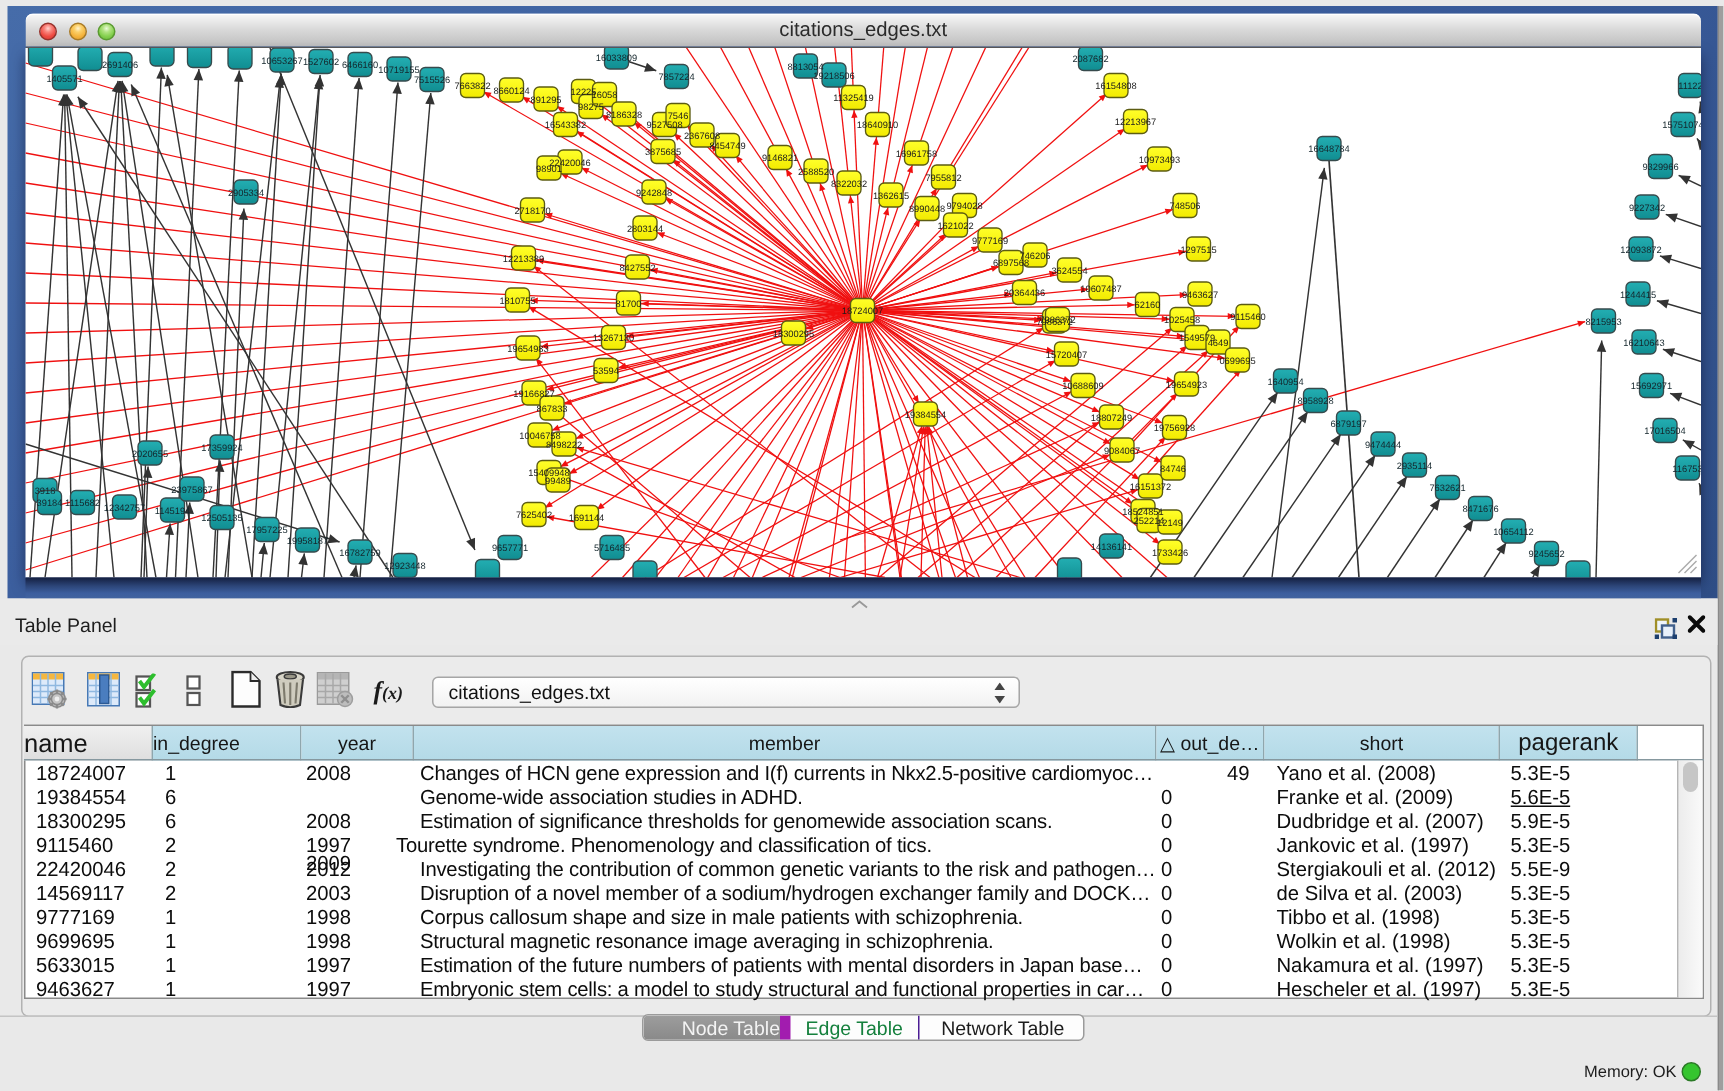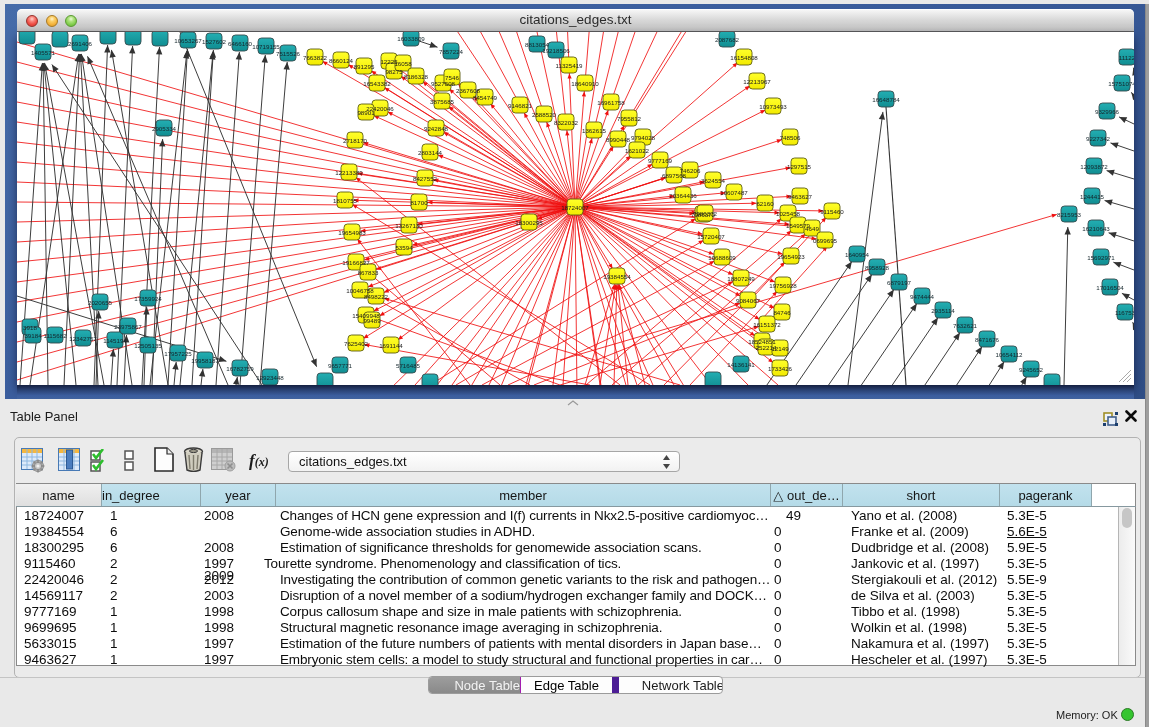--- a/index.html
+++ b/index.html
@@ -771,48 +771,48 @@
 </svg>
 <div style="position:absolute;left:249px;top:451px;font-family:'Liberation Serif',serif;font-style:italic;font-weight:bold;color:#1a1a1a;font-size:17px">f<span style="font-size:12px">(x)</span></div>
 <div style="position:absolute;left:288px;top:451px;width:392px;height:21px;background:linear-gradient(#ffffff,#f2f2f2);border:1px solid #a6a6a6;border-radius:4px">
   <div style="position:absolute;left:10px;top:2px;font-size:13px;color:#111">citations_edges.txt</div>
   <svg style="position:absolute;right:8px;top:3px" width="9" height="14">
       <path d="M4.5,0 L8,5 L1,5 Z" fill="#444"></path>
       <path d="M4.5,14 L8,9 L1,9 Z" fill="#444"></path>
     </svg>
 </div>
 <div id="table"></div>
-<div style="position:absolute;left:16px;top:484px;width:86px;height:23px;line-height:23px;text-align:center;background:linear-gradient(#f0f0f0,#dedede);border-right:1px solid #8fa6ad;box-sizing:border-box;font-size:13px;color:#161616">name</div>
+<div style="position:absolute;left:16px;top:484px;width:86px;height:23px;line-height:23px;background:linear-gradient(#f0f0f0,#dedede);border-right:1px solid #8fa6ad;box-sizing:border-box;font-size:17px;color:#161616">name</div>
 <div style="position:absolute;left:102px;top:484px;width:99px;height:23px;line-height:23px;text-align:left;background:linear-gradient(#c2e2ee,#b4dae7);border-right:1px solid #8fa6ad;box-sizing:border-box;font-size:13px;color:#161616">in_degree</div>
 <div style="position:absolute;left:201px;top:484px;width:75px;height:23px;line-height:23px;text-align:center;background:linear-gradient(#c2e2ee,#b4dae7);border-right:1px solid #8fa6ad;box-sizing:border-box;font-size:13px;color:#161616">year</div>
 <div style="position:absolute;left:276px;top:484px;width:495px;height:23px;line-height:23px;text-align:center;background:linear-gradient(#c2e2ee,#b4dae7);border-right:1px solid #8fa6ad;box-sizing:border-box;font-size:13px;color:#161616">member</div>
 <div style="position:absolute;left:771px;top:484px;width:72px;height:23px;line-height:23px;text-align:center;background:linear-gradient(#c2e2ee,#b4dae7);border-right:1px solid #8fa6ad;box-sizing:border-box;font-size:13px;color:#161616">△ out_de…</div>
 <div style="position:absolute;left:843px;top:484px;width:157px;height:23px;line-height:23px;text-align:center;background:linear-gradient(#c2e2ee,#b4dae7);border-right:1px solid #8fa6ad;box-sizing:border-box;font-size:13px;color:#161616">short</div>
-<div style="position:absolute;left:1000px;top:484px;width:92px;height:23px;line-height:23px;text-align:center;background:linear-gradient(#c2e2ee,#b4dae7);border-right:1px solid #8fa6ad;box-sizing:border-box;font-size:13px;color:#161616">pagerank</div>
+<div style="position:absolute;left:1000px;top:484px;width:92px;height:23px;line-height:23px;text-align:center;background:linear-gradient(#c2e2ee,#b4dae7);border-right:1px solid #8fa6ad;box-sizing:border-box;font-size:16px;color:#161616">pagerank</div>
 <div class="rowtxt">
     <div style="position:absolute;left:24px;top:508px;width:78px;height:16px;line-height:16px;overflow:hidden;white-space:nowrap;">18724007</div>
     <div style="position:absolute;left:110px;top:508px;width:91px;height:16px;line-height:16px;overflow:hidden;white-space:nowrap;">1</div>
     <div style="position:absolute;left:204px;top:508px;width:72px;height:16px;line-height:16px;overflow:hidden;white-space:nowrap;">2008</div>
     <div style="position:absolute;left:280px;top:508px;width:491px;height:16px;line-height:16px;overflow:hidden;white-space:nowrap;letter-spacing:-0.15px;">Changes of HCN gene expression and I(f) currents in Nkx2.5-positive cardiomyoc…</div>
-    <div style="position:absolute;left:786px;top:508px;width:69px;height:16px;line-height:16px;overflow:hidden;white-space:nowrap;">49</div>
+    <div style="position:absolute;left:818px;top:508px;width:69px;height:16px;line-height:16px;overflow:hidden;white-space:nowrap;">49</div>
     <div style="position:absolute;left:851px;top:508px;width:149px;height:16px;line-height:16px;overflow:hidden;white-space:nowrap;">Yano et al. (2008)</div>
     <div style="position:absolute;left:1007px;top:508px;width:85px;height:16px;line-height:16px;overflow:hidden;white-space:nowrap;">5.3E-5</div>
 <div style="position:absolute;left:24px;top:524px;width:78px;height:16px;line-height:16px;overflow:hidden;white-space:nowrap;">19384554</div>
     <div style="position:absolute;left:110px;top:524px;width:91px;height:16px;line-height:16px;overflow:hidden;white-space:nowrap;">6</div>
     <div style="position:absolute;left:204px;top:520px;width:72px;height:16px;line-height:16px;overflow:hidden;white-space:nowrap;margin-top:48px;">2009</div>
     <div style="position:absolute;left:280px;top:524px;width:491px;height:16px;line-height:16px;overflow:hidden;white-space:nowrap;letter-spacing:-0.15px;">Genome-wide association studies in ADHD.</div>
     <div style="position:absolute;left:774px;top:524px;width:69px;height:16px;line-height:16px;overflow:hidden;white-space:nowrap;">0</div>
     <div style="position:absolute;left:851px;top:524px;width:149px;height:16px;line-height:16px;overflow:hidden;white-space:nowrap;">Franke et al. (2009)</div>
     <div style="position:absolute;left:1007px;top:524px;width:85px;height:16px;line-height:16px;overflow:hidden;white-space:nowrap;text-decoration:underline;">5.6E-5</div>
 <div style="position:absolute;left:24px;top:540px;width:78px;height:16px;line-height:16px;overflow:hidden;white-space:nowrap;">18300295</div>
     <div style="position:absolute;left:110px;top:540px;width:91px;height:16px;line-height:16px;overflow:hidden;white-space:nowrap;">6</div>
     <div style="position:absolute;left:204px;top:540px;width:72px;height:16px;line-height:16px;overflow:hidden;white-space:nowrap;">2008</div>
     <div style="position:absolute;left:280px;top:540px;width:491px;height:16px;line-height:16px;overflow:hidden;white-space:nowrap;letter-spacing:-0.15px;">Estimation of significance thresholds for genomewide association scans.</div>
     <div style="position:absolute;left:774px;top:540px;width:69px;height:16px;line-height:16px;overflow:hidden;white-space:nowrap;">0</div>
-    <div style="position:absolute;left:851px;top:540px;width:149px;height:16px;line-height:16px;overflow:hidden;white-space:nowrap;">Dudbridge et al. (2008)</div>
+    <div style="position:absolute;left:851px;top:540px;width:149px;height:16px;line-height:16px;overflow:hidden;white-space:nowrap;">Dudbridge et al. (2007)</div>
     <div style="position:absolute;left:1007px;top:540px;width:85px;height:16px;line-height:16px;overflow:hidden;white-space:nowrap;">5.9E-5</div>
 <div style="position:absolute;left:24px;top:556px;width:78px;height:16px;line-height:16px;overflow:hidden;white-space:nowrap;">9115460</div>
     <div style="position:absolute;left:110px;top:556px;width:91px;height:16px;line-height:16px;overflow:hidden;white-space:nowrap;">2</div>
     <div style="position:absolute;left:204px;top:556px;width:72px;height:16px;line-height:16px;overflow:hidden;white-space:nowrap;">1997</div>
     <div style="position:absolute;left:264px;top:556px;width:491px;height:16px;line-height:16px;overflow:hidden;white-space:nowrap;letter-spacing:-0.15px;">Tourette syndrome. Phenomenology and classification of tics.</div>
     <div style="position:absolute;left:774px;top:556px;width:69px;height:16px;line-height:16px;overflow:hidden;white-space:nowrap;">0</div>
     <div style="position:absolute;left:851px;top:556px;width:149px;height:16px;line-height:16px;overflow:hidden;white-space:nowrap;">Jankovic et al. (1997)</div>
     <div style="position:absolute;left:1007px;top:556px;width:85px;height:16px;line-height:16px;overflow:hidden;white-space:nowrap;">5.3E-5</div>
 <div style="position:absolute;left:24px;top:572px;width:78px;height:16px;line-height:16px;overflow:hidden;white-space:nowrap;">22420046</div>
     <div style="position:absolute;left:110px;top:572px;width:91px;height:16px;line-height:16px;overflow:hidden;white-space:nowrap;">2</div>
@@ -858,17 +858,17 @@
     <div style="position:absolute;left:1007px;top:652px;width:85px;height:16px;line-height:16px;overflow:hidden;white-space:nowrap;">5.3E-5</div>
   </div>
 
 <div style="position:absolute;left:16px;top:506px;width:1120px;height:1px;background:#86989f"></div>
 
 <div style="position:absolute;left:1118px;top:507px;width:17px;height:158px;background:linear-gradient(to right,#ececec,#fafafa);border-left:1px solid #b5b5b5"></div>
 <div style="position:absolute;left:1121.5px;top:508px;width:10px;height:20px;background:#c6c6c6;border-radius:5px"></div>
 <div id="botline"></div>
 <div id="tabs">
   <div style="position:absolute;left:0;top:0;width:91px;height:18px;background:linear-gradient(#9d9d9d,#878787);color:#f3f3f3;font-size:13px;text-align:right;line-height:17px">Node Table</div>
-  <div style="position:absolute;left:91px;top:0;width:92px;height:18px;border-left:1px solid #a21caf;font-size:13px;color:#000000;text-align:center;line-height:17px">Edge Table</div>
-  <div style="position:absolute;left:183px;top:0;width:112px;height:18px;border-left:7px solid #4c1d95;font-size:13px;color:#1c1c1c;text-align:right;line-height:17px">Network Table</div>
+  <div style="position:absolute;left:91px;top:0;width:92px;height:18px;border-left:7px solid #a21caf;font-size:13px;color:#15803d;text-align:center;line-height:17px">Edge Table</div>
+  <div style="position:absolute;left:183px;top:0;width:112px;height:18px;border-left:1px solid #4c1d95;font-size:13px;color:#1c1c1c;text-align:center;line-height:17px">Network Table</div>
 </div>
 <div style="position:absolute;left:1056px;top:709px;font-size:11px;color:#1d1d1d">Memory: OK</div>
 <div style="position:absolute;left:1121px;top:708px;width:13px;height:13px;border-radius:50%;background:#35c52f;border:1.5px solid #2b7a26"></div>
 
 </body></html>

